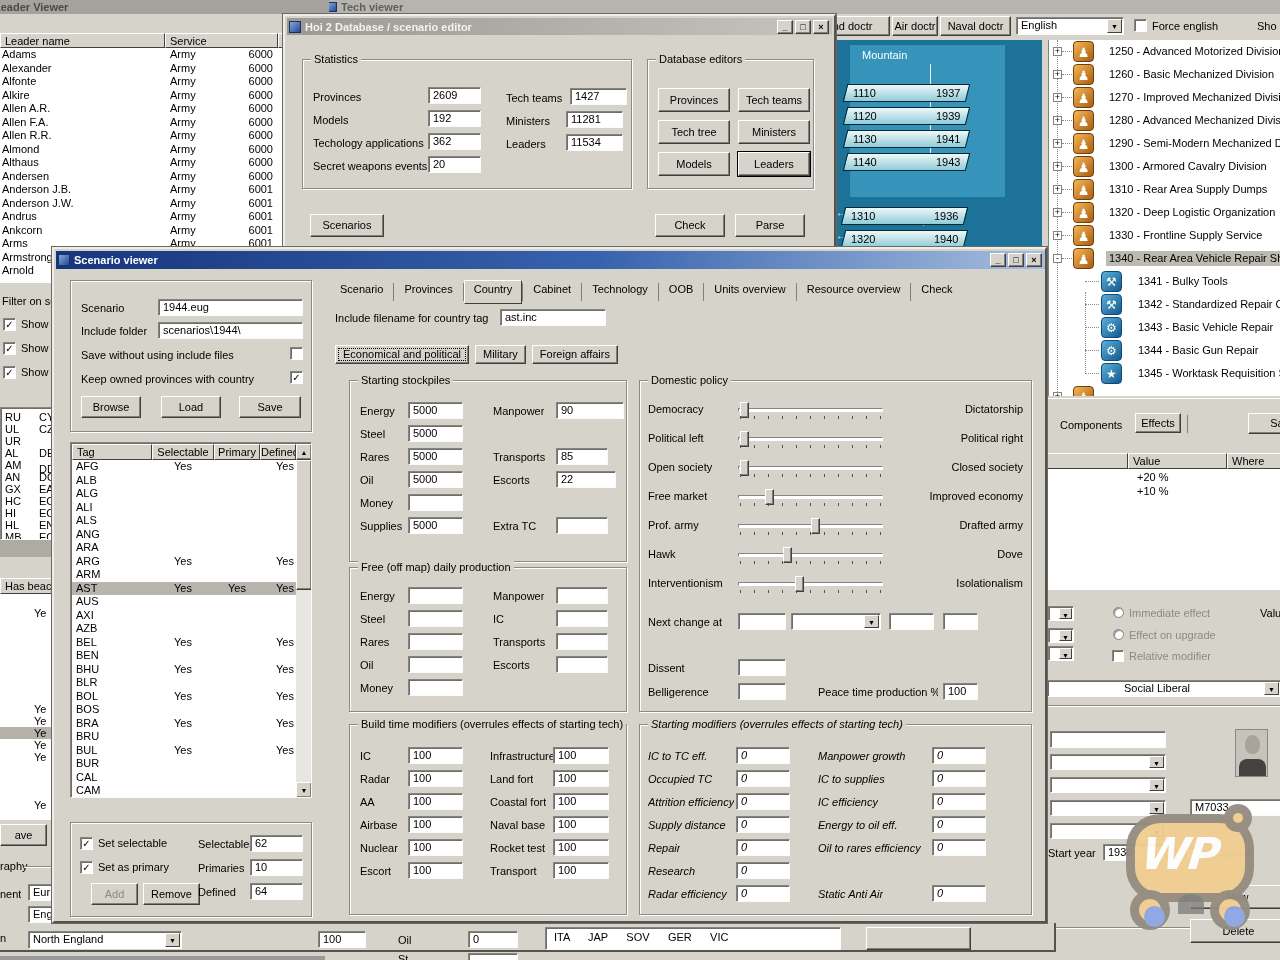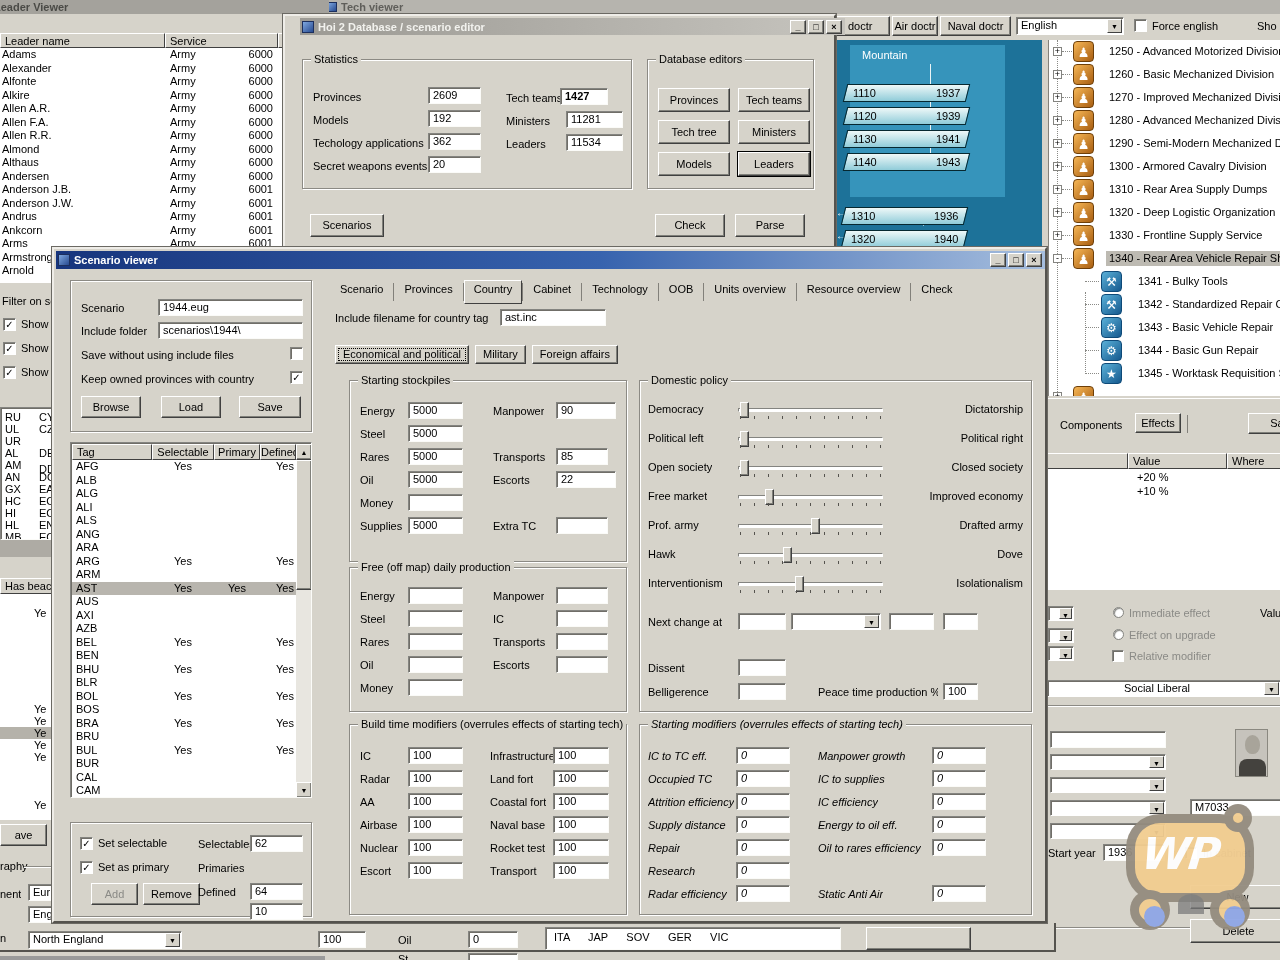--- a/index.html
+++ b/index.html
@@ -499,41 +499,41 @@
     <div class="tf abs" style="left:468px;top:8px;width:50px;">0</div>
     <span class="lbl" style="left:398px;top:30px;">St</span>
     <div class="tf abs" style="left:468px;top:30px;width:50px;"></div>
     <div class="abs sunk" style="left:545px;top:4px;width:296px;height:23px;">
       <span class="lbl" style="left:8px;top:3px;white-space:pre;">ITA      JAP      SOV      GER      VIC</span>
     </div>
     <div class="btn" style="left:866px;top:4px;width:105px;height:23px;"></div>
   </div>
 
   <div class="win frame" style="left:283px;top:14px;width:553px;height:238px;z-index:3;">
-    <div class="tbar inact3" style="left:15px;top:2px;width:545px;height:17px;">
+    <div class="tbar inact3" style="left:2px;top:2px;width:545px;height:17px;">
       <span class="appicon"></span>
       <span>Hoi 2 Database / scenario editor</span>
       <span class="wbtns">
         <span class="wbtn">_</span>
         <span class="wbtn">□</span>
         <span class="wbtn">×</span>
       </span>
     </div>
     <div class="gb" id="hoi-stats" style="left:17px;top:43px;width:330px;height:130px;">
       <span class="gbl">Statistics</span>
     <div class="lbl" style="left: 10px; top: 31px;">Provinces</div>
         <div class="tf abs" style="left: 125px; top: 27px; width: 53px;">2609</div>
         <div class="lbl" style="left: 10px; top: 54px;">Models</div>
         <div class="tf abs" style="left: 125px; top: 50px; width: 53px;">192</div>
         <div class="lbl" style="left: 10px; top: 77px;">Techology applications</div>
         <div class="tf abs" style="left: 125px; top: 73px; width: 53px;">362</div>
         <div class="lbl" style="left: 10px; top: 100px;">Secret weapons events</div>
         <div class="tf abs" style="left: 125px; top: 96px; width: 53px;">20</div>
         <div class="lbl" style="left: 203px; top: 32px;">Tech teams</div>
-        <div class="tf abs" style="left: 257px; top: 28px; width: 48px; font-weight: bold;">1427</div>
+        <div class="tf abs" style="left: 267px; top: 28px; width: 57px;">1427</div>
         <div class="lbl" style="left: 203px; top: 55px;">Ministers</div>
         <div class="tf abs" style="left: 263px; top: 51px; width: 57px;">11281</div>
         <div class="lbl" style="left: 203px; top: 78px;">Leaders</div>
         <div class="tf abs" style="left: 263px; top: 74px; width: 57px;">11534</div>
       </div>
     <div class="gb" id="hoi-editors" style="left:362px;top:43px;width:167px;height:130px;">
       <span class="gbl">Database editors</span>
     <div class="btn" style="left: 10px; top: 28px; width: 72px; height: 24px; line-height: 22px;">Provinces</div>
         <div class="btn" style="left: 90px; top: 28px; width: 72px; height: 24px; line-height: 22px;">Tech teams</div>
         <div class="btn" style="left: 10px; top: 60px; width: 72px; height: 24px; line-height: 22px;">Tech tree</div>
@@ -740,21 +740,21 @@
     <div class="gb" style="left:16px;top:573px;width:242px;height:95px;">
       <div class="cb" style="left:9px;top:14px;">✓</div>
       <span class="lbl" style="left:27px;top:14px;">Set selectable</span>
       <div class="cb" style="left:9px;top:38px;">✓</div>
       <span class="lbl" style="left:27px;top:38px;">Set as primary</span>
       <div class="btn dis" style="left:20px;top:60px;width:47px;height:22px;line-height:20px;">Add</div>
       <div class="btn" style="left:72px;top:60px;width:57px;height:22px;line-height:20px;">Remove</div>
       <span class="lbl" style="left:127px;top:15px;">Selectables</span>
       <div class="tf abs" style="left:179px;top:12px;width:53px;">62</div>
       <span class="lbl" style="left:127px;top:39px;">Primaries</span>
-      <div class="tf abs" style="left:179px;top:36px;width:53px;margin-top:44px;">10</div>
+      <div class="tf abs" style="left:179px;top:36px;width:53px;">10</div>
       <span class="lbl" style="left:127px;top:63px;">Defined</span>
       <div class="tf abs" style="left:179px;top:60px;width:53px;">64</div>
     </div>
 
     <div class="abs" id="sv-tabs" style="left:276px;top:31px;width:710px;height:24px;display:flex;align-items:stretch;">
         <div class="svtab">Scenario</div>
         <div class="tabsep"></div>
         <div class="svtab">Provinces</div>
         <div class="tabsep"></div>
         <div class="svtab on">Country</div>
@@ -783,21 +783,21 @@
         <div class="tf abs" style="left: 58px; top: 44px; width: 55px;">5000</div>
         <div class="lbl" style="left: 10px; top: 70px;">Rares</div>
         <div class="tf abs" style="left: 58px; top: 67px; width: 55px;">5000</div>
         <div class="lbl" style="left: 10px; top: 93px;">Oil</div>
         <div class="tf abs" style="left: 58px; top: 90px; width: 55px;">5000</div>
         <div class="lbl" style="left: 10px; top: 116px;">Money</div>
         <div class="tf abs" style="left: 58px; top: 113px; width: 55px;"></div>
         <div class="lbl" style="left: 10px; top: 139px;">Supplies</div>
         <div class="tf abs" style="left: 58px; top: 136px; width: 55px;">5000</div>
         <div class="lbl" style="left: 143px; top: 24px;">Manpower</div>
-        <div class="tf abs" style="left: 206px; top: 21px; width: 60px;">90</div>
+        <div class="tf abs" style="left: 206px; top: 21px; width: 68px;">90</div>
         <div class="lbl" style="left: 143px; top: 70px;">Transports</div>
         <div class="tf abs" style="left: 206px; top: 67px; width: 52px;">85</div>
         <div class="lbl" style="left: 143px; top: 93px;">Escorts</div>
         <div class="tf abs" style="left: 206px; top: 90px; width: 60px;">22</div>
         <div class="lbl" style="left: 143px; top: 139px;">Extra TC</div>
         <div class="tf abs" style="left: 206px; top: 136px; width: 52px;"></div>
       </div>
 
     <div class="gb" id="g-free" style="left:295px;top:318px;width:278px;height:145px;">
       <span class="gbl">Free (off map) daily production</span>

